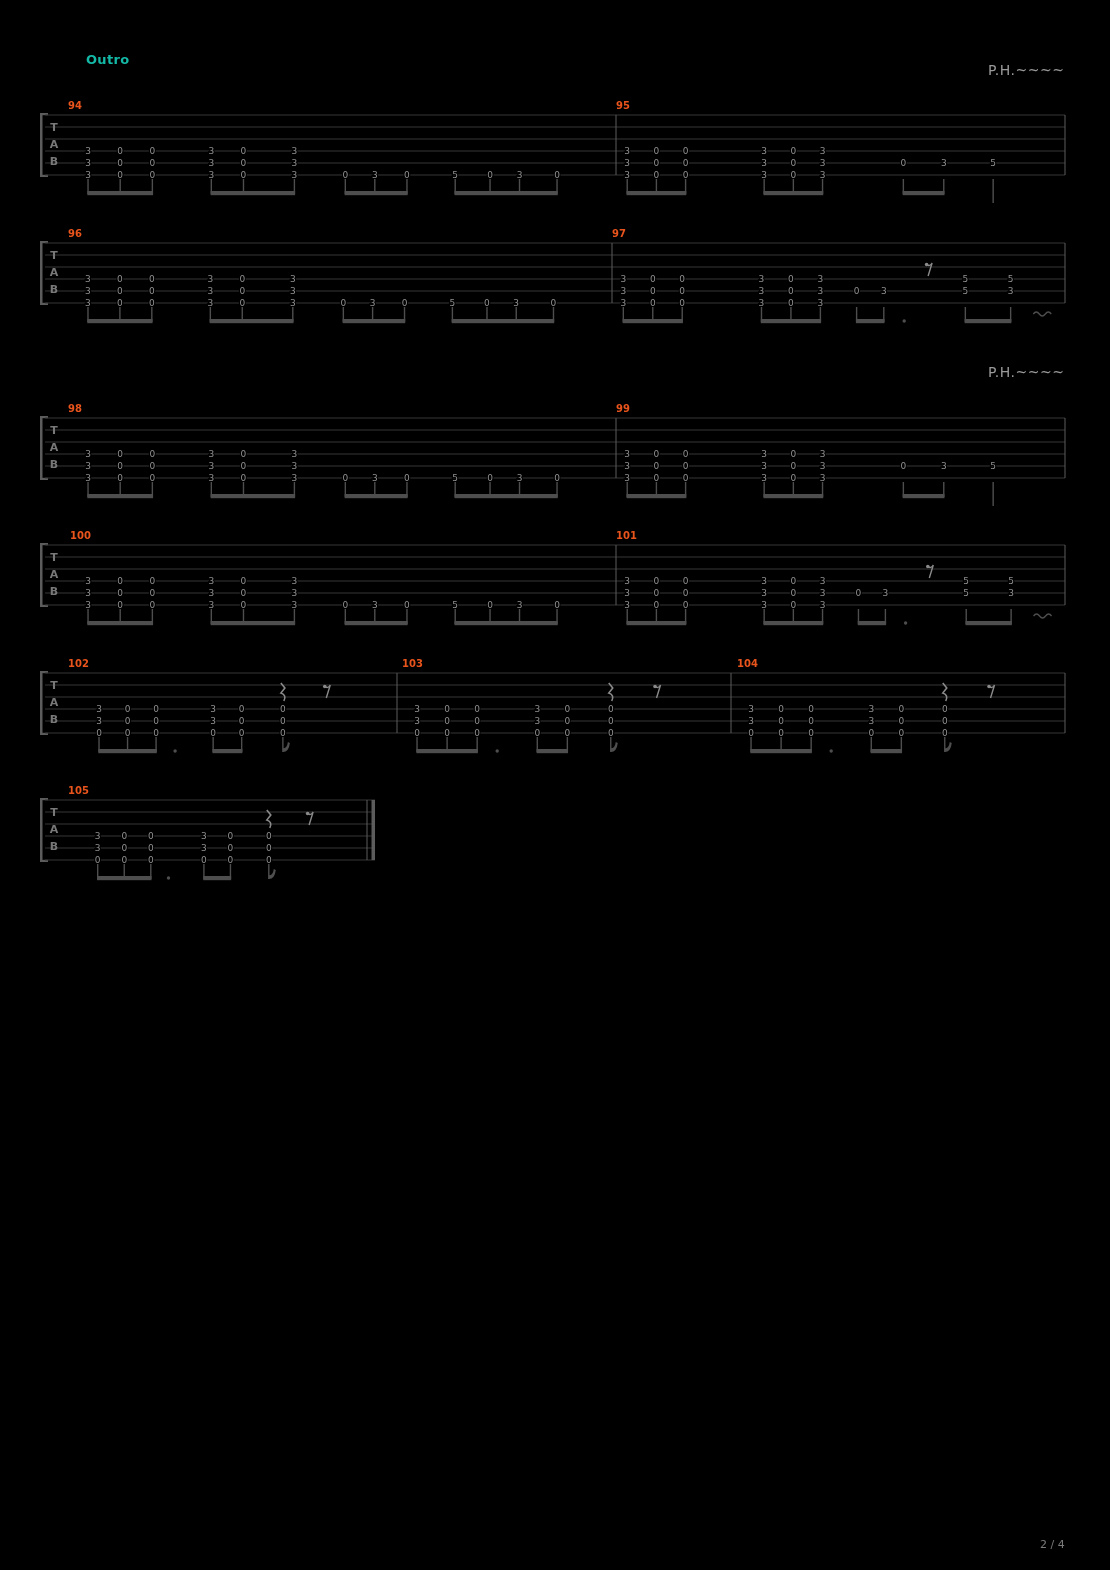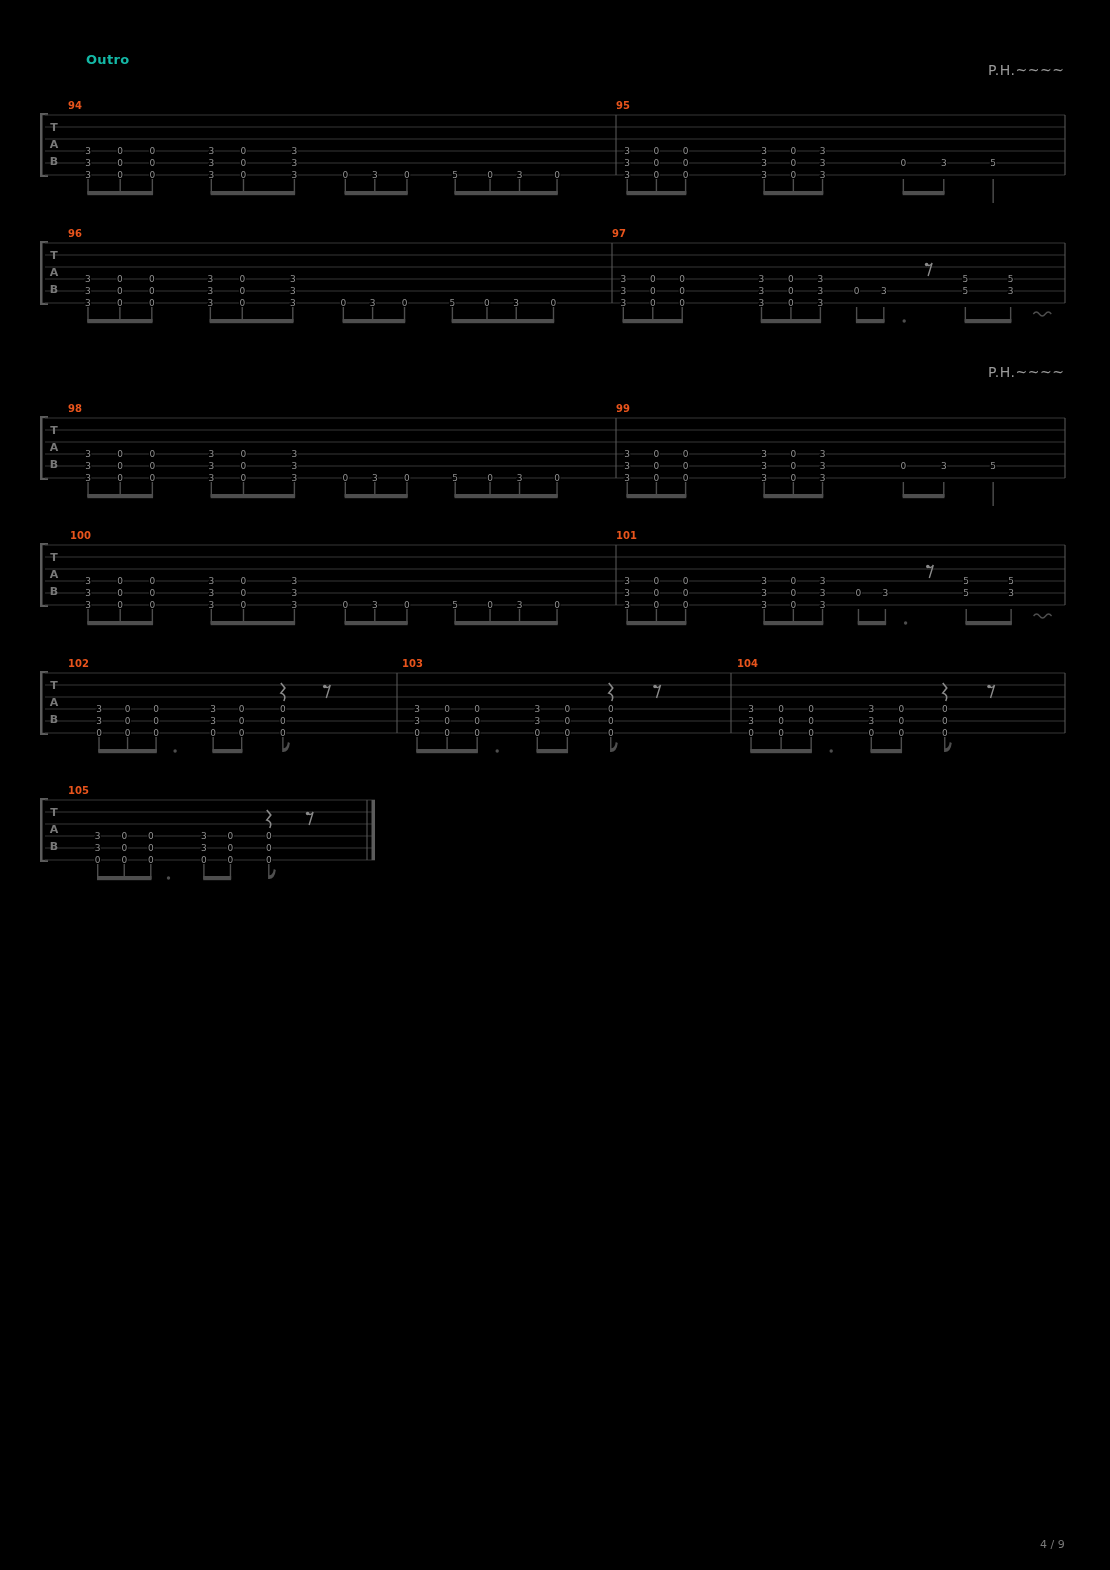--- a/index.html
+++ b/index.html
@@ -576,14 +576,14 @@
         <path d="M 268.8 879 q 6 0 7 -9 l -2 -1 q -1 7 -5 6 z" fill="#4e4e4e"></path>
         <path d="M 266.8 810 l 4 5 l -4 5 q 6 2 3 8" stroke="#8a8a8a" stroke-width="1.6" fill="none"></path>
         <circle cx="307.6" cy="813.5" r="1.8" fill="#8a8a8a"></circle>
         <path d="M 307.6 813.5 Q 310.6 816 313.1 812 L 309.1 825" stroke="#8a8a8a" stroke-width="1.4" fill="none"></path>
       </g>
     </svg>
   <div id="annotations">
       <div class="ph-annotation" style="left: 988px; top: 62px;">P.H.~~~~</div>
       <div class="ph-annotation" style="left: 988px; top: 364px;">P.H.~~~~</div>
     </div>
-  <div class="page-indicator">4 / 9</div>
+  <div class="page-indicator">2 / 4</div>
 </div>
 
 </body></html>

